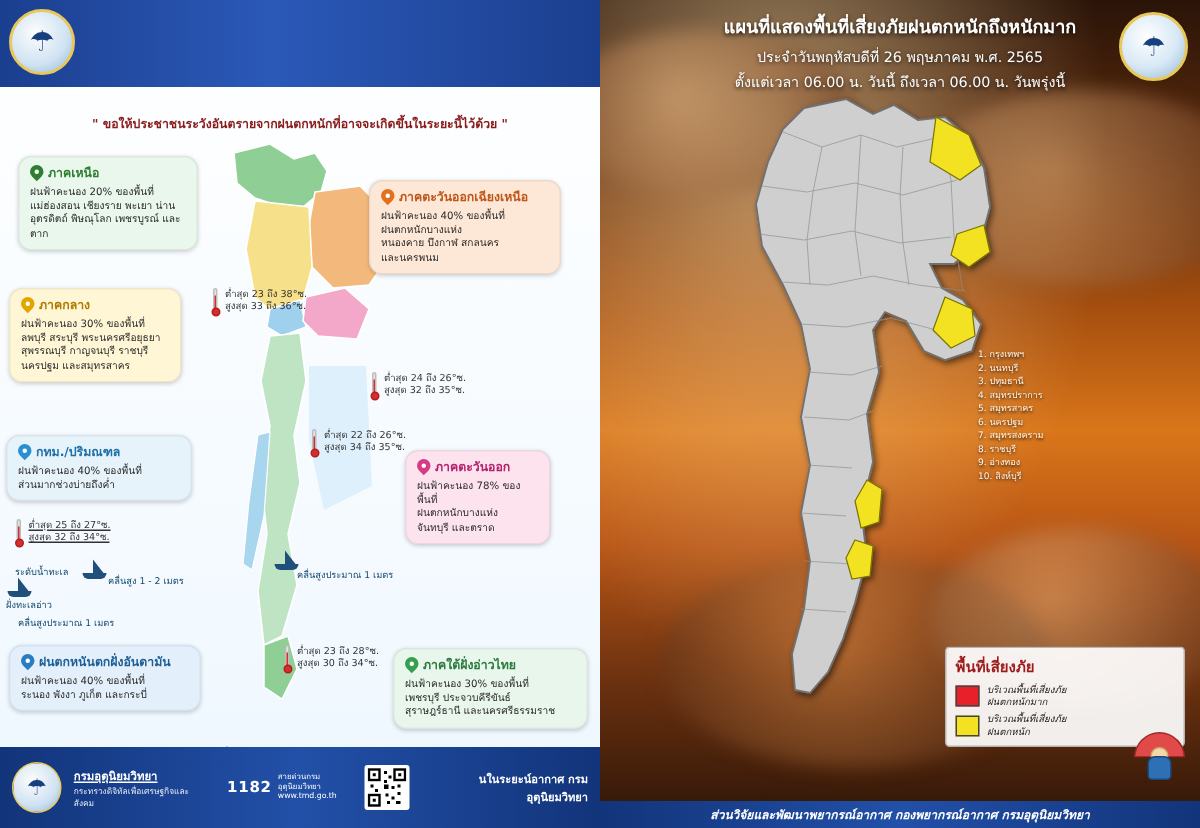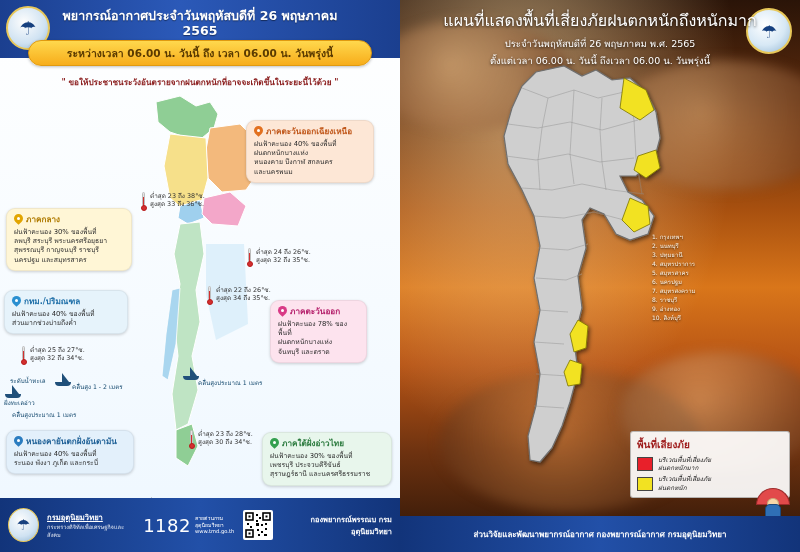--- a/index.html
+++ b/index.html
@@ -85,21 +85,21 @@
     border-radius:50% 50% 50% 0; transform:rotate(-45deg);
   }
   .pin::after{
     content:""; position:absolute; left:3px; top:3px; width:3px; height:3px;
     background:#fff; border-radius:50%;
   }
   .b-north { left:12px; top:16px; width:120px; background:#e9f7ec; }
   .b-north .b-head { color:#2e7d32; } .b-north .pin::before{ background:#2e7d32; }
   .b-northeast { left:246px; top:32px; width:128px; background:#fde7d6; }
   .b-northeast .b-head { color:#c0571a; } .b-northeast .pin::before{ background:#e2701f; }
-  .b-central { left:6px; top:120px; width:126px; background:#fff6d6; }
+  .b-central { left:6px; top:104px; width:115px; background:#fff6d6; }
   .b-central .b-head { color:#b07b00; } .b-central .pin::before{ background:#e2a500; }
   .b-bkk { left:4px; top:202px; width:124px; background:#e6f3fb; }
   .b-bkk .b-head { color:#1f6fa8; } .b-bkk .pin::before{ background:#2a8fd0; }
   .b-east { left:270px; top:212px; width:97px; background:#fde3ee; }
   .b-east .b-head { color:#b5216c; } .b-east .pin::before{ background:#d93a86; }
   .b-andaman { left:6px; top:342px; width:128px; background:#e3f0fb; }
   .b-andaman .b-head { color:#1d5f96; } .b-andaman .pin::before{ background:#2a7cc0; }
   .b-south { left:262px; top:344px; width:130px; background:#e8f6ec; }
   .b-south .b-head { color:#2b7a3e; } .b-south .pin::before{ background:#34a04f; }
 
@@ -118,21 +118,21 @@
   .thermo .fill {
     position:absolute; left:3px; top:5px; width:1px; height:9px; background:#d32f2f;
   }
   .thermo .bulb {
     position:absolute; left:0.5px; top:13px; width:6px; height:6px;
     border-radius:50%; background:#d32f2f; border:1px solid #b71c1c;
   }
   .t1 { left:140px; top:104px; }
   .t2 { left:246px; top:160px; }
   .t3 { left:206px; top:198px; }
-  .t4 { left:20px; top:258px; }
+  .t4 { left:9px; top:258px;text-decoration:underline; }
   .t5 { left:188px; top:342px; }
   .t6 { left:138px; top:410px; }
 
   
   .wave-note { position:absolute; font-size:6.2px; color:#14496e; }
   .boat {
     position:absolute; width:18px; height:14px;
   }
   .boat .sail1 {
     position:absolute; left:8px; bottom:4px; width:0; height:0;
@@ -150,21 +150,21 @@
 
   .left-footer {
     position:absolute; left:0; bottom:0; width:400px; height:54px;
     background: linear-gradient(90deg,#12347a 0%, #2250a8 50%, #12347a 100%);
     color:#fff; display:flex; align-items:center; padding:0 8px; gap:8px;
   }
   .lf-left { display:flex; flex-direction:column; }
   .lf-left .l1 { font-size:7.6px; font-weight:bold;text-decoration:underline; }
   .lf-left .l2 { font-size:5.6px; opacity:.9; }
   .lf-mid { display:flex; align-items:center; gap:4px; margin-left:6px; }
-  .lf-mid .num { font-size:18px; font-weight:normal; letter-spacing:.5px; }
+  .lf-mid .num { font-size:10px; font-weight:bold; letter-spacing:.5px; }
   .lf-mid .sub { font-size:5.2px; line-height:1.25; }
   .qr {
     width:30px; height:30px; background:#fff; padding:2px; border-radius:2px;
   }
   .qr svg { display:block; }
   .lf-right { margin-left:auto; font-size:7.4px; font-weight:bold; text-align:right; }
 
   
   .right {
     position:relative; width:400px; height:552px;
@@ -181,21 +181,21 @@
   .c1 { left:-30px; top:20px; width:200px; height:110px; }
   .c2 { right:-40px; top:60px; width:230px; height:130px; }
   .c3 { left:40px; bottom:40px; width:260px; height:140px; background: radial-gradient(circle at 45% 45%, rgba(255,170,90,.4), rgba(60,25,10,.6)); }
   .c4 { right:-20px; bottom:80px; width:200px; height:120px; }
 
   .r-title {
     position:absolute; top:8px; left:0; width:400px;
     text-align:center; color:#fff;
     text-shadow: 0 1px 3px rgba(0,0,0,.8);
   }
-  .r-title .t1 { font-size:16px; font-weight:normal; }
+  .r-title .t1 { font-size:12px; font-weight:bold; }
   .r-title .t2 { font-size:9.5px; margin-top:3px; }
   .r-title .t3 { font-size:9.5px; margin-top:2px; }
   .r-logo {
     position:absolute; right:8px; top:8px;
     width:46px; height:46px; border-radius:50%;
     background: radial-gradient(circle at 40% 35%, #ffffff 0%, #d7e8f5 55%, #8fb4d2 100%);
     border:2px solid #e8c85a; display:flex; align-items:center; justify-content:center;
   }
   .r-logo .glyph { font-size:18px; color:#16407f; }
 
@@ -215,24 +215,24 @@
     border:1px solid rgba(0,0,0,.25);
     border-radius:3px;
     padding:5px 6px;
   }
   .legend .lg-title { font-size:10px; font-weight:bold; color:#9e1b1b; margin-bottom:4px; }
   .legend .lg-row { display:flex; align-items:center; gap:5px; margin-top:3px; }
   .legend .sw { width:16px; height:14px; border:1px solid #444; flex:0 0 auto; }
   .legend .lg-txt { font-size:6.4px; color:#222; line-height:1.3;font-style:italic; }
 
   .r-footer {
-    position:absolute; left:0; bottom:0; width:400px; height:36px;
+    position:absolute; left:0; bottom:0; width:400px; height:18px;
     background: linear-gradient(90deg,#12347a 0%, #2250a8 50%, #12347a 100%);
     color:#fff; display:flex; align-items:center; justify-content:center;
-    font-size:8px; font-weight:bold;
+    font-size:8px; font-weight:bold;font-style:italic;
   }
   .mascot {
     position:absolute; right:6px; bottom:30px; width:42px; height:34px;
   }
   .mascot .umb {
     position:absolute; left:4px; top:0; width:34px; height:17px;
     border-radius:17px 17px 0 0; background:#e24a4a; border:1px solid #9e2b2b;
   }
   .mascot .body {
     position:absolute; left:13px; top:16px; width:16px; height:16px;
@@ -247,24 +247,22 @@
 <body>
 
 <div class="page">
 
   <div class="left">
 
     <div class="left-header">
       <div class="logo-badge">
         <span class="glyph">☂</span>
       </div>
-      <div class="title">พยากรณ์อากาศประจำวันพฤหัสบดีที่ 26 พฤษภาคม 2565</div>
-    </div>
-
-    <div class="left-subbar">ระหว่างเวลา 06.00 น. วันนี้ ถึง เวลา 06.00 น. วันพรุ่งนี้</div>
+    </div>
+
     <div class="left-warning">" ขอให้ประชาชนระวังอันตรายจากฝนตกหนักที่อาจจะเกิดขึ้นในระยะนี้ไว้ด้วย "</div>
 
     <div class="map-wrap">
 
       <div class="th-map">
         <svg viewBox="0 0 150 392" xmlns="http://www.w3.org/2000/svg" aria-hidden="true">
 
           <path d="M38,8 L62,2 L78,12 L92,8 L100,20 L96,34 L84,44 L70,44 L52,38 L40,28 Z" fill="#8fce95" stroke="#ffffff" stroke-width="1"></path>
 
           <path d="M92,34 L122,30 L140,48 L142,76 L128,96 L104,98 L90,84 L88,56 Z" fill="#f3b97c" stroke="#ffffff" stroke-width="1"></path>
@@ -278,20 +276,29 @@
           <path d="M62,130 L82,128 L86,160 L78,196 L82,228 L74,262 L80,296 L70,330 L58,336 L54,300 L60,262 L56,226 L62,190 L56,160 Z" fill="#bfe4c4" stroke="#ffffff" stroke-width="1"></path>
 
           <path d="M54,196 L62,194 L58,250 L50,286 L44,282 L48,240 Z" fill="#a9d6ef" stroke="#ffffff" stroke-width="0.8"></path>
 
           <path d="M58,336 L74,330 L80,352 L70,372 L58,364 Z" fill="#8fce95" stroke="#ffffff" stroke-width="1"></path>
 
           <path d="M88,150 L126,150 L130,230 L98,246 L88,200 Z" fill="#d6ecf9" opacity="0.75"></path>
         </svg>
       </div>
 
+      <div class="bubble b-north">
+        <div class="b-head">
+          <span class="pin"></span>
+          <span>ภาคเหนือ</span>
+        </div>
+        <div>ฝนฟ้าคะนอง 20% ของพื้นที่</div>
+        <div style="white-space:pre-line">แม่ฮ่องสอน เชียงราย พะเยา น่าน
+อุตรดิตถ์ พิษณุโลก เพชรบูรณ์ และตาก</div>
+      </div>
 
       <div class="bubble b-northeast">
         <div class="b-head">
           <span class="pin"></span>
           <span>ภาคตะวันออกเฉียงเหนือ</span>
         </div>
         <div>ฝนฟ้าคะนอง 40% ของพื้นที่</div>
         <div style="white-space:pre-line">ฝนตกหนักบางแห่ง
 หนองคาย บึงกาฬ สกลนคร
 และนครพนม</div>
@@ -323,21 +330,21 @@
           <span>ภาคตะวันออก</span>
         </div>
         <div>ฝนฟ้าคะนอง 78% ของพื้นที่</div>
         <div style="white-space:pre-line">ฝนตกหนักบางแห่ง
 จันทบุรี และตราด</div>
       </div>
 
       <div class="bubble b-andaman">
         <div class="b-head">
           <span class="pin"></span>
-          <span>หนองคายันตกฝั่งอันดามัน</span>
+          <span>ฝนตกหนันตกฝั่งอันดามัน</span>
         </div>
         <div>ฝนฟ้าคะนอง 40% ของพื้นที่</div>
         <div style="white-space:pre-line">ระนอง พังงา ภูเก็ต และกระบี่</div>
       </div>
 
       <div class="bubble b-south">
         <div class="b-head">
           <span class="pin"></span>
           <span>ภาคใต้ฝั่งอ่าวไทย</span>
         </div>
@@ -464,21 +471,21 @@
             <rect x="16" y="12" width="2" height="2" fill="#000"></rect>
             <rect x="20" y="11" width="2" height="2" fill="#000"></rect>
             <rect x="12" y="17" width="2" height="2" fill="#000"></rect>
             <rect x="16" y="19" width="2" height="2" fill="#000"></rect>
             <rect x="20" y="16" width="2" height="2" fill="#000"></rect>
             <rect x="19" y="22" width="3" height="2" fill="#000"></rect>
             <rect x="13" y="22" width="2" height="2" fill="#000"></rect>
           </svg>
         </span>
       </div>
-      <div class="lf-right">กองพยากรณ์พรรณบ กรมอุตุนิยมวิทยา</div>
+      <div class="lf-right">นในระยะน์อากาศ กรมอุตุนิยมวิทยา</div>
     </div>
   </div>
 
   <div class="right">
     <div class="cloud c1"></div>
     <div class="cloud c2"></div>
     <div class="cloud c3"></div>
     <div class="cloud c4"></div>
 
     <div class="r-logo">

